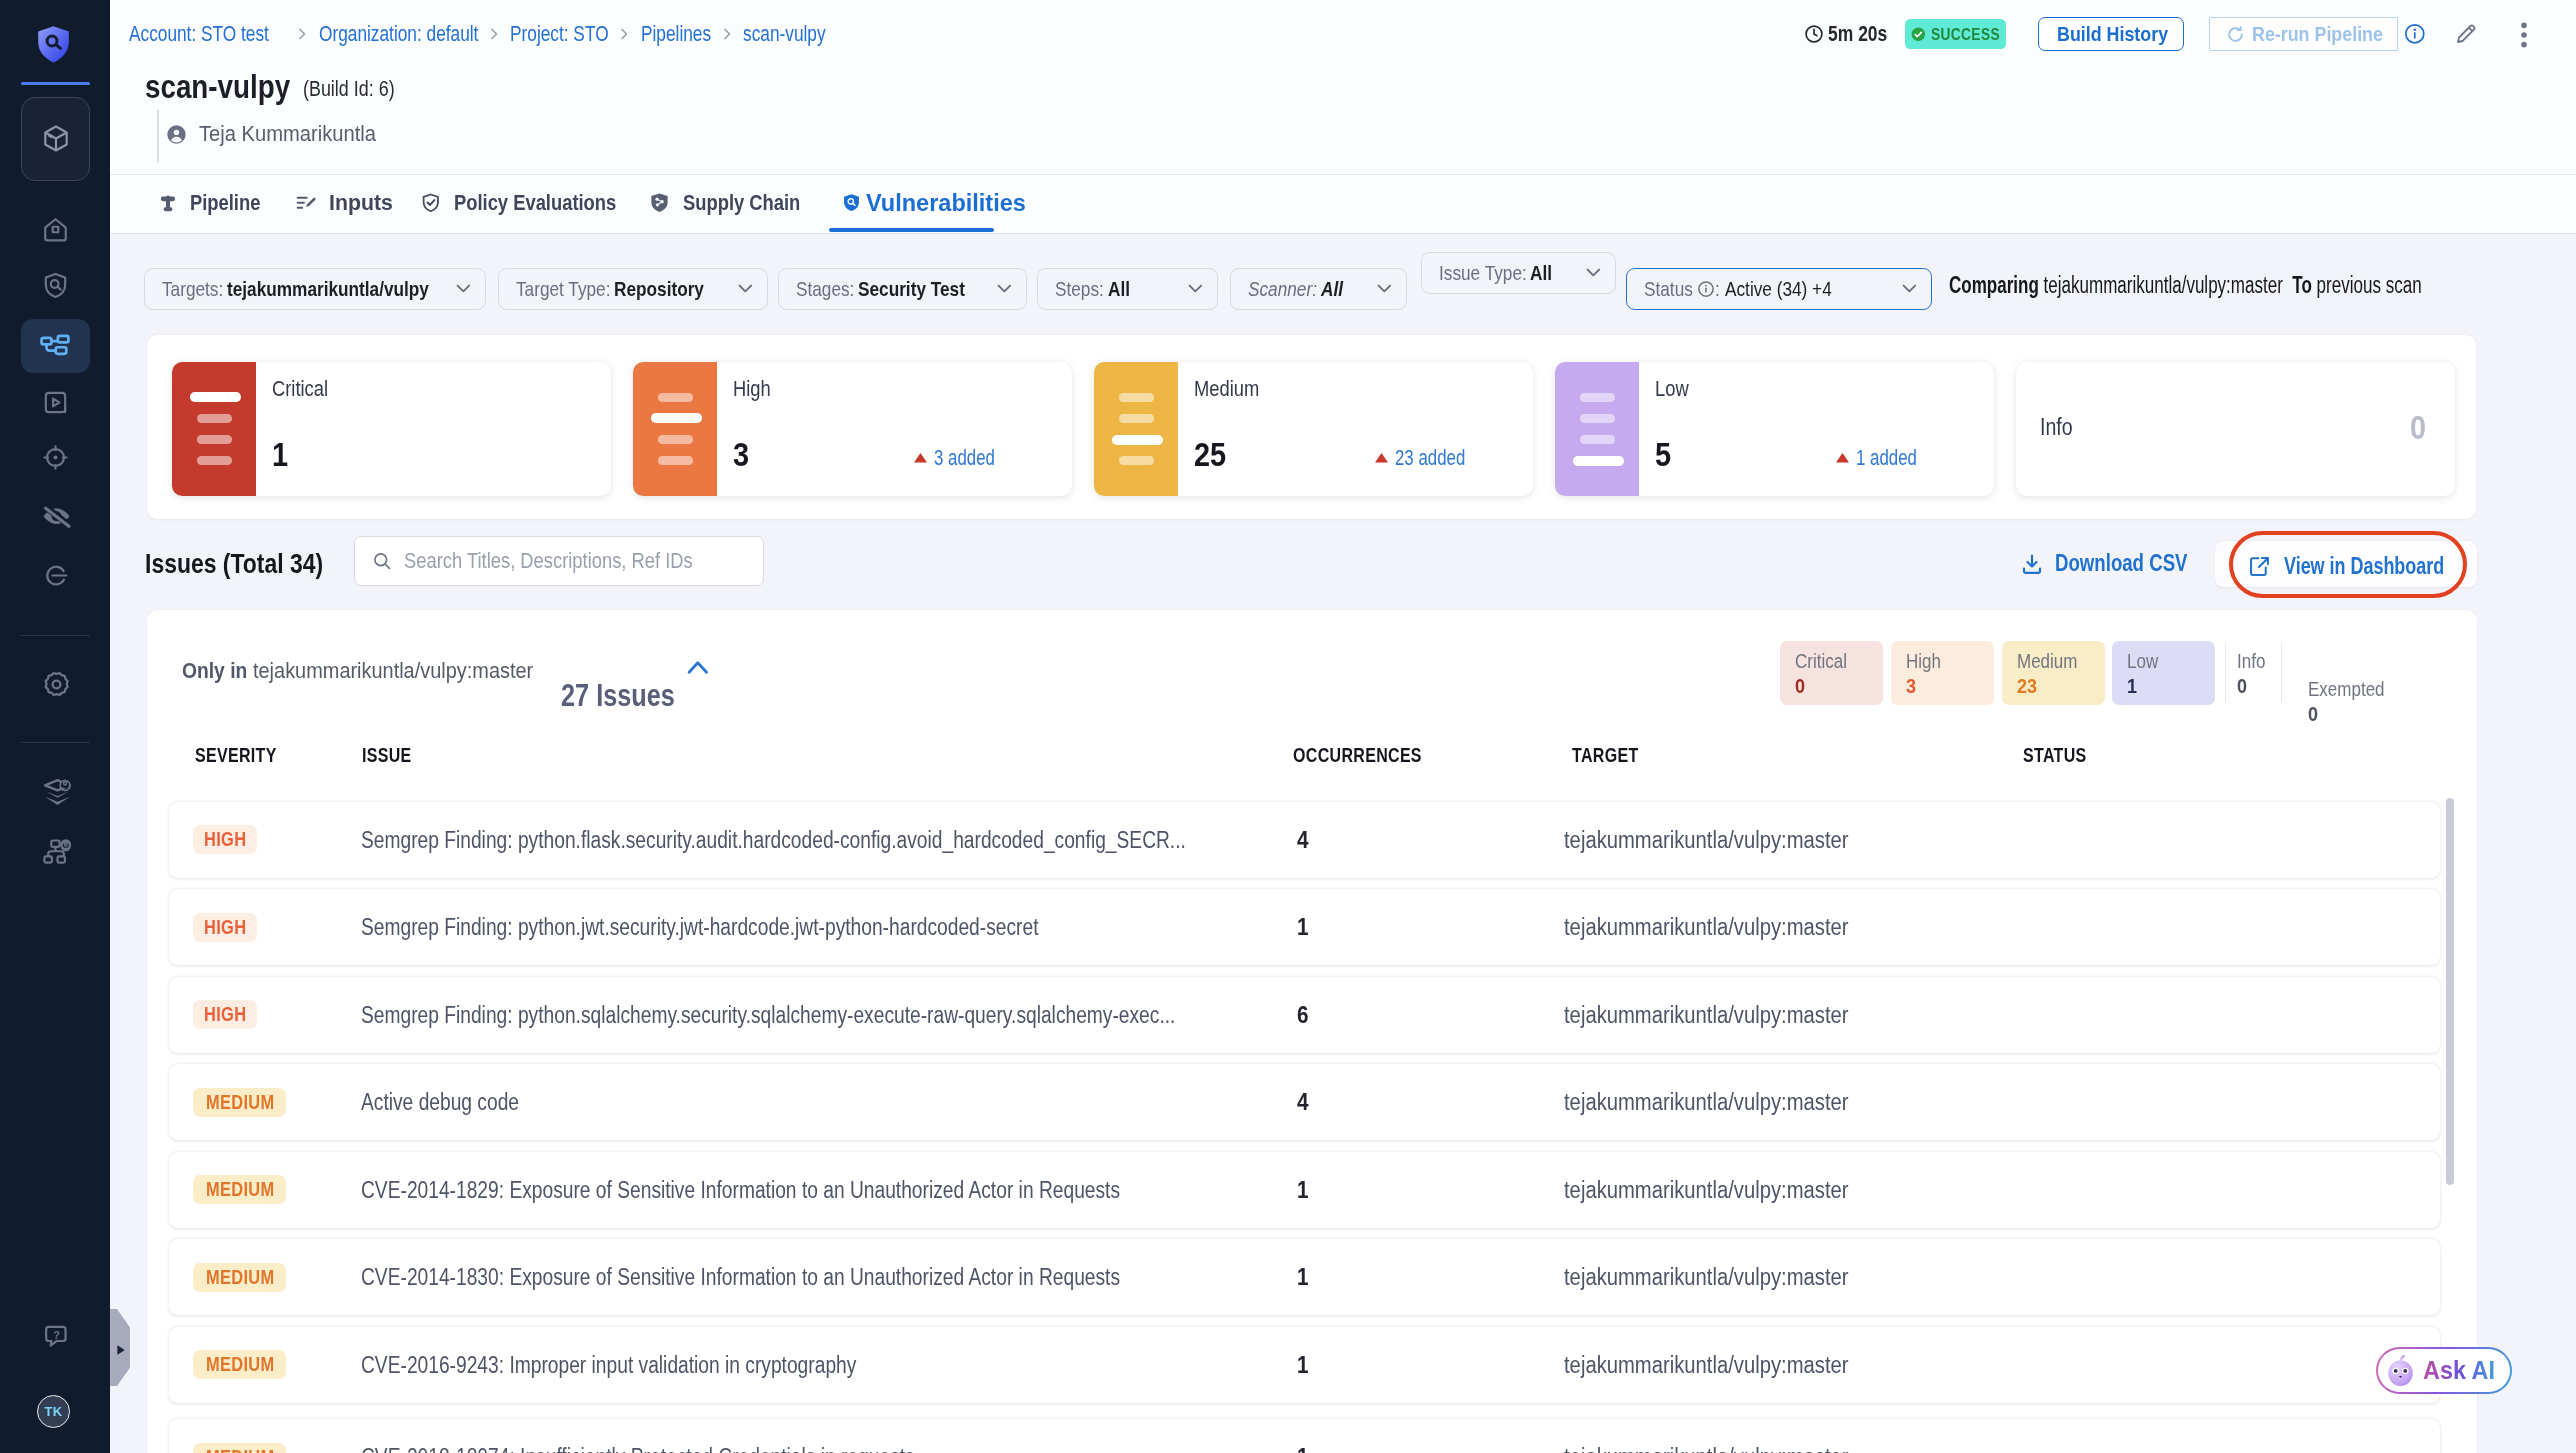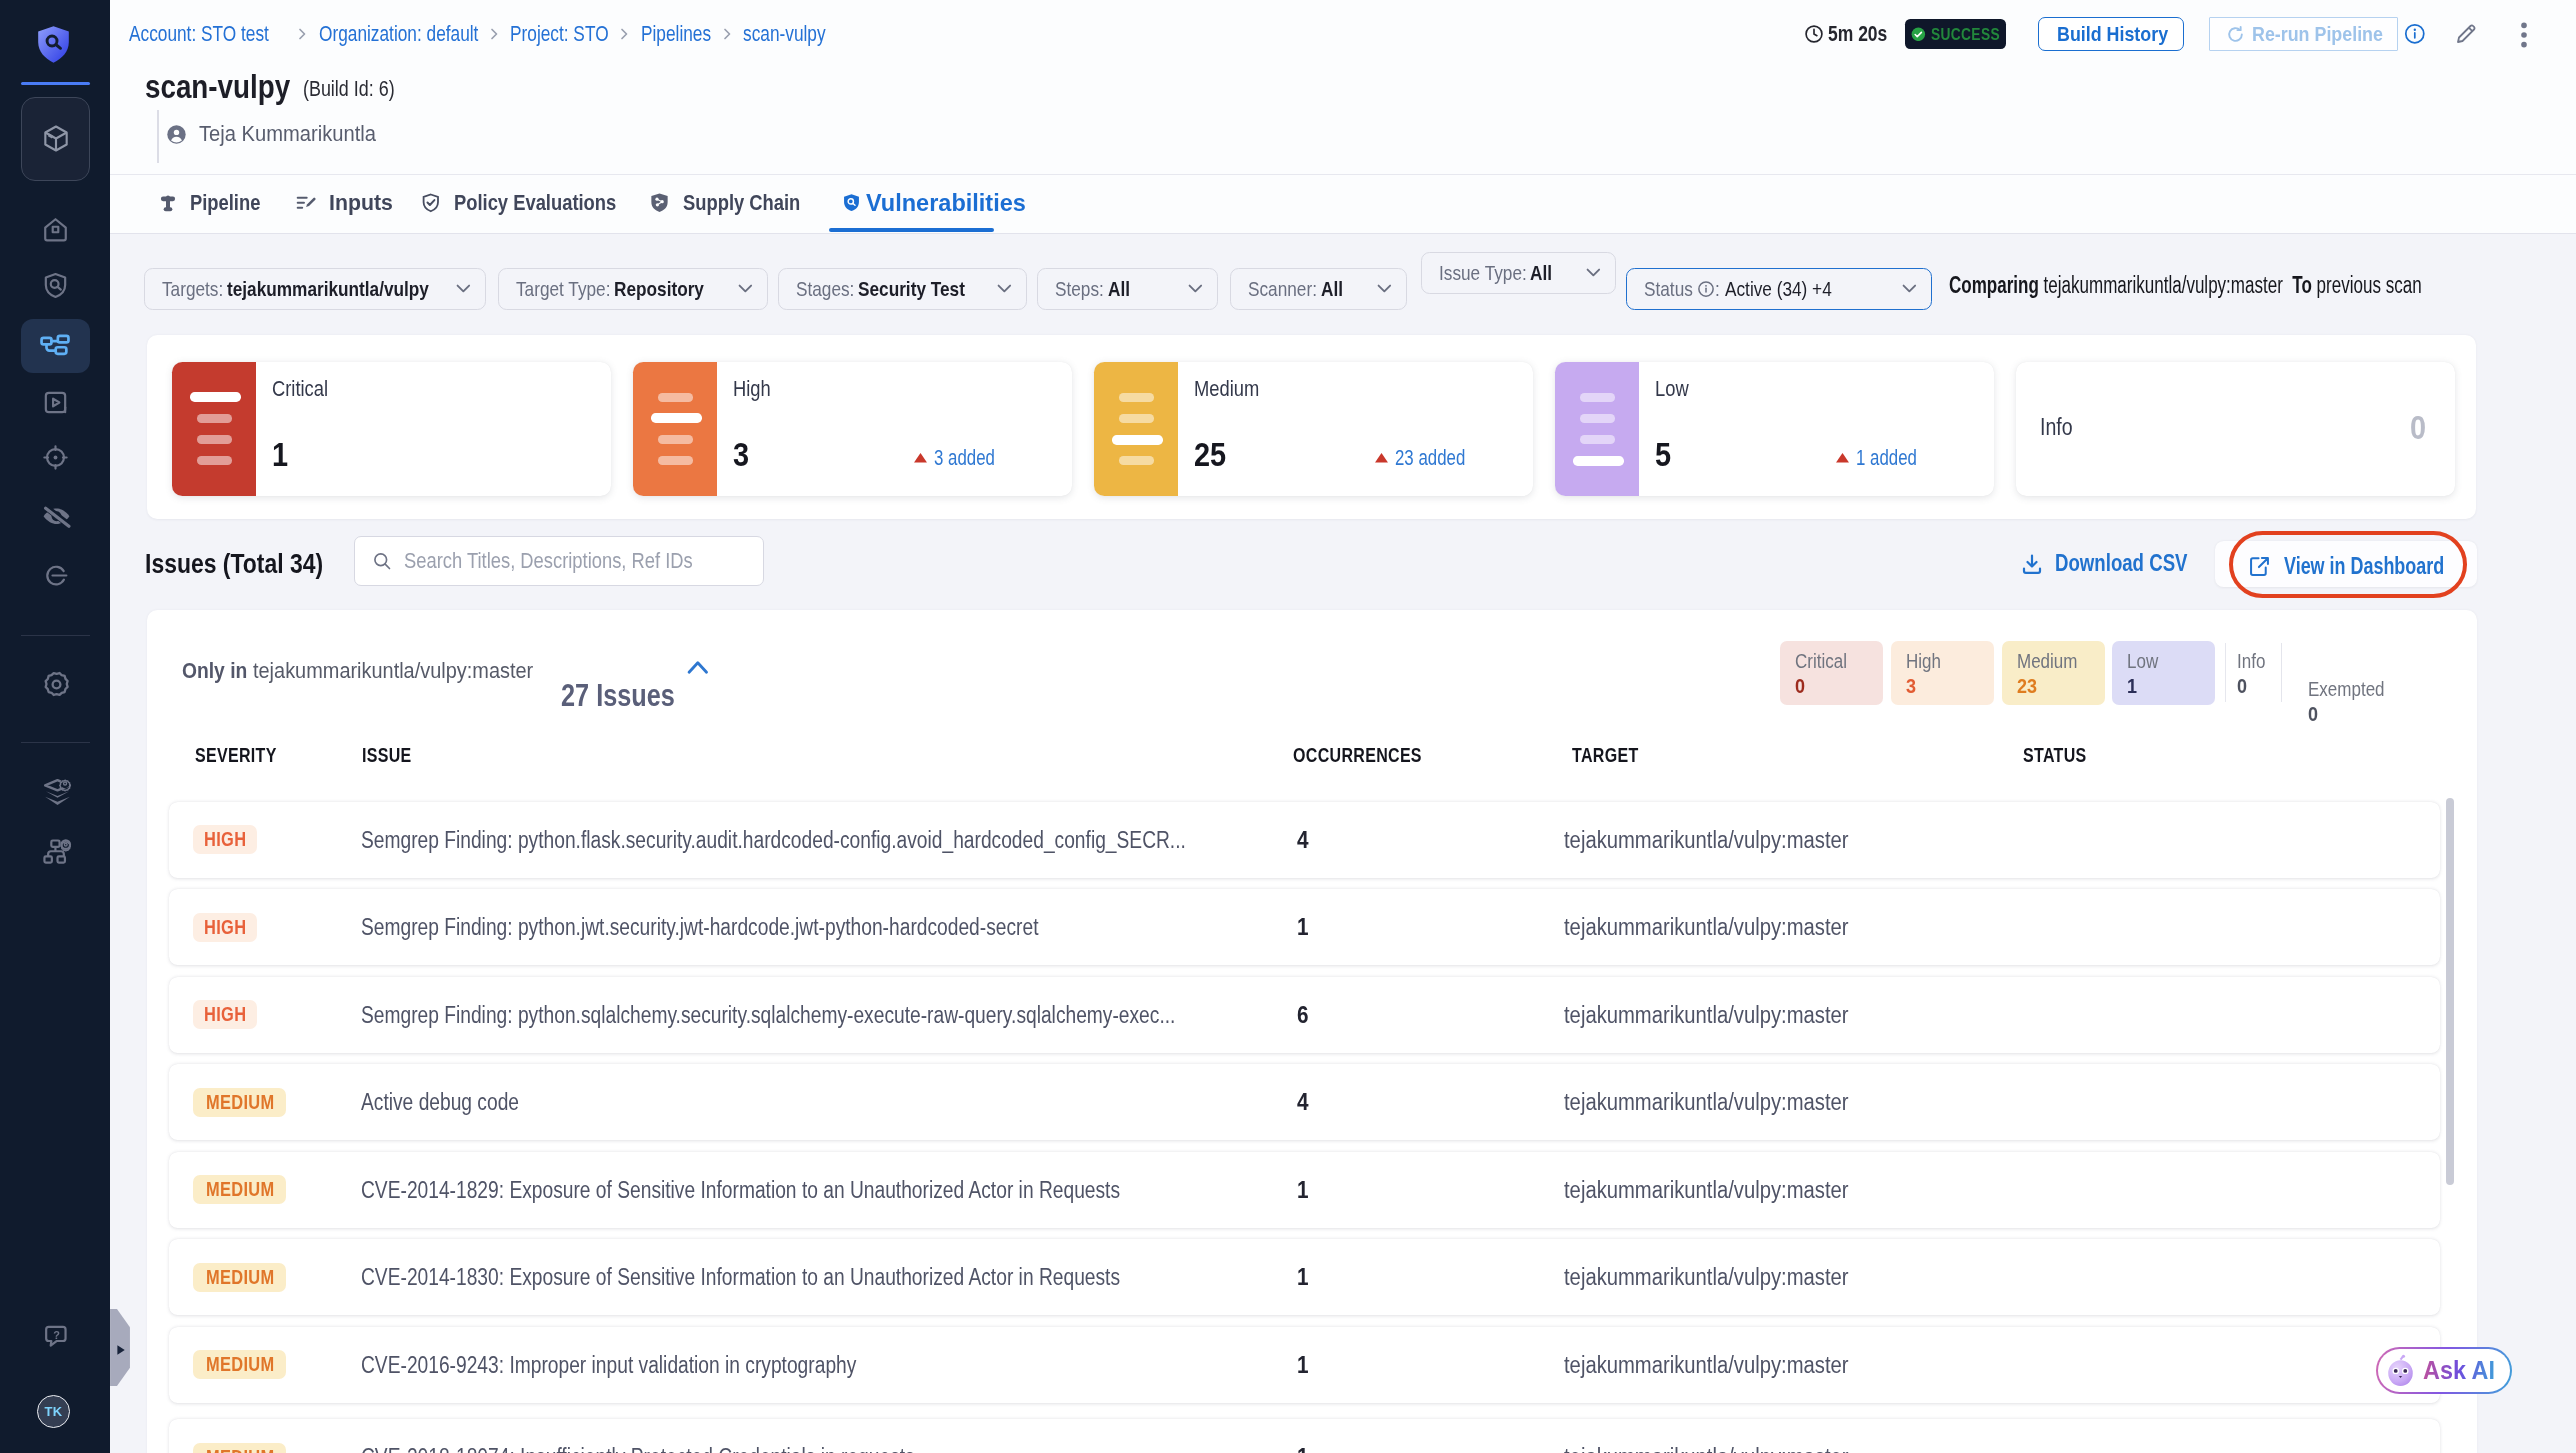--- a/index.html
+++ b/index.html
@@ -146,21 +146,21 @@
 <div class="abs" style="left:199px;top:123px;line-height:22.4px;"><span style="display:inline-flex;width:177px;overflow:visible;align-items:center;">
       <span style="display:inline-block;transform-origin:0 50%;transform:scaleX(0.9);font-size:22.4px;font-weight:normal;color:#585d6e;white-space:pre;">Teja Kummarikuntla</span>
     </span></div>
 <svg class="abs" style="left:1804px;top:24px;" width="20" height="20" viewBox="0 0 24 24" fill="none" stroke="#25262e" stroke-width="2" stroke-linecap="round">
     <circle cx="12" cy="12" r="9.5"></circle>
     <path d="M12 6.5V12l3.5 2"></path>
   </svg>
 <div class="abs" style="left:1828px;top:23px;line-height:22.4px;"><span style="display:inline-flex;width:59px;overflow:visible;align-items:center;">
       <span style="display:inline-block;transform-origin:0 50%;transform:scaleX(0.81);font-size:21.6px;font-weight:600;color:#25262e;white-space:pre;">5m 20s</span>
     </span></div>
-<div class="abs flex" style="left:1905px;top:19px;width:101px;height:30px;border-radius:5.2px;background:#0f172a;justify-content:center;gap:5.2px;">
+<div class="abs flex" style="left:1905px;top:19px;width:101px;height:30px;border-radius:5.2px;background:#5eead4;justify-content:center;gap:5.2px;">
 <svg width="14.7" height="14.7" viewBox="0 0 24 24">
       <circle cx="12" cy="12" r="11" fill="#27a245"></circle>
       <path d="M6.8 12.3l3.4 3.4 6.8-7" fill="none" stroke="#fff" stroke-width="2.6" stroke-linecap="round" stroke-linejoin="round"></path>
     </svg>
 <span style="display:inline-flex;width:69px;overflow:visible;align-items:center;">
       <span style="display:inline-block;transform-origin:0 50%;transform:scaleX(0.84);font-size:16.4px;font-weight:bold;color:#22873b;white-space:pre;letter-spacing:0.4px;">SUCCESS</span>
     </span>
   </div>
 <div class="abs flex" style="left:2038px;top:17px;width:146px;height:34px;border-radius:7px;border:1.7px solid #1a6ed0;background:#fff;justify-content:center;">
 <span style="display:inline-flex;width:109px;overflow:visible;align-items:center;">
@@ -286,21 +286,21 @@
     </span>
     <span style="display:inline-flex;width:22px;overflow:visible;align-items:center;">
       <span style="display:inline-block;transform-origin:0 50%;transform:scaleX(0.82);font-size:21px;font-weight:bold;color:#1d1e28;white-space:pre;">All</span>
     </span>
     <span style="margin-left:auto;display:flex;">
       <svg width="14.7" height="9.5" viewBox="0 0 14 9" fill="none" stroke="#6a6f80" stroke-width="1.8" stroke-linecap="round" stroke-linejoin="round">
         <path d="M1.5 1.5L7 7l5.5-5.5"></path>
       </svg>
     </span>
   </div>
-<div class="abs flex" style="left:1230px;top:268px;width:177px;height:42px;border-radius:8.6px;border:1.3px solid #d8d9e2;padding:0 14px 0 17px;">
+<div class="abs flex" style="left:1230px;top:268px;width:177px;height:42px;border-radius:8.6px;border:1.3px solid #d8d9e2;padding:0 14px 0 17px;font-style:italic;">
     <span style="display:inline-flex;width:73px;overflow:visible;align-items:center;">
       <span style="display:inline-block;transform-origin:0 50%;transform:scaleX(0.82);font-size:21px;font-weight:normal;color:#6a6f80;white-space:pre;">Scanner: </span>
     </span>
     <span style="display:inline-flex;width:22px;overflow:visible;align-items:center;">
       <span style="display:inline-block;transform-origin:0 50%;transform:scaleX(0.82);font-size:21px;font-weight:bold;color:#1d1e28;white-space:pre;">All</span>
     </span>
     <span style="margin-left:auto;display:flex;">
       <svg width="14.7" height="9.5" viewBox="0 0 14 9" fill="none" stroke="#6a6f80" stroke-width="1.8" stroke-linecap="round" stroke-linejoin="round">
         <path d="M1.5 1.5L7 7l5.5-5.5"></path>
       </svg>

